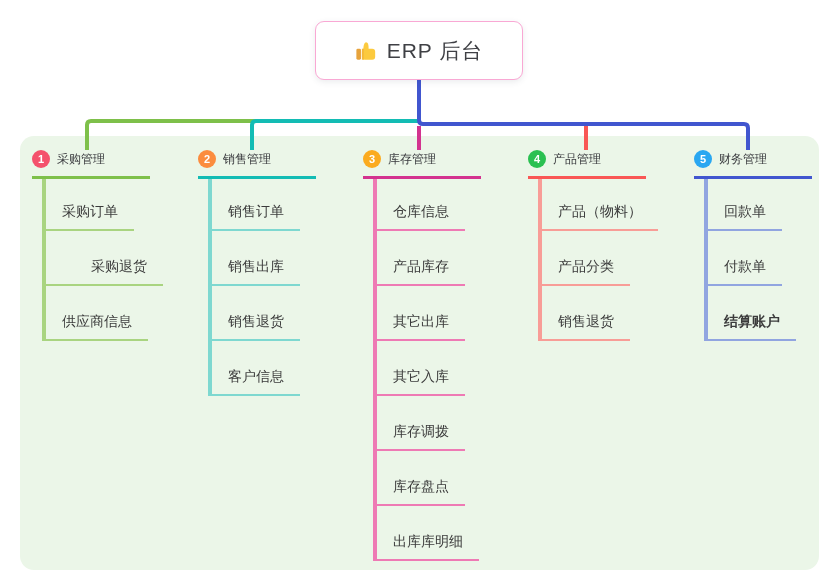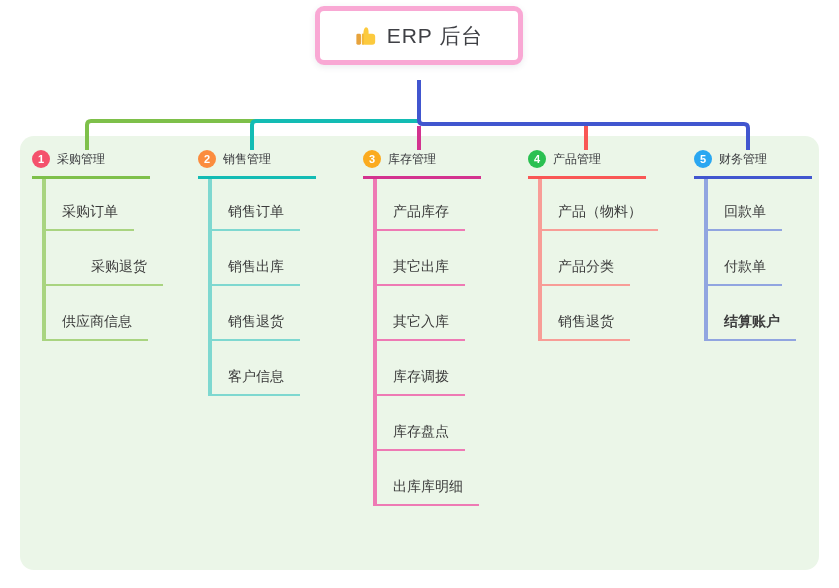--- a/index.html
+++ b/index.html
@@ -14,23 +14,23 @@
 
   
   #panel {
     position: absolute; left: 20px; top: 136px;
     width: 799px; height: 434px;
     background: #ebf6e8; border-radius: 14px;
   }
 
   
   #root-card {
-    position: absolute; left: 315px; top: 6px;
+    position: absolute; left: 315px; top: 21px;
     width: 208px; height: 59px;
-    background: #ffffff; border: 5px solid #f9a8d4; border-radius: 9px;
+    background: #ffffff; border: 1px solid #f9a8d4; border-radius: 9px;
     box-shadow: 0 2px 6px rgba(60,70,90,0.10);
     display: flex; align-items: center; justify-content: center; gap: 10px;
     z-index: 3;
   }
   #root-card .root-title { font-size: 21px; color: #3f4045; letter-spacing: 1px; }
   #root-card svg { display: block; }
 
   
   #connectors { position: absolute; left: 0; top: 0; z-index: 2; pointer-events: none; }
 
@@ -117,20 +117,21 @@
         <li class="child" style="border-bottom-color: rgb(126, 216, 208);">客户信息</li>
       </ul>
     </div>
 
     <div class="branch" style="left: 363px;">
       <div class="branch-heading" style="border-bottom-color: rgb(211, 51, 143);">
         <span class="badge" style="background: rgb(251, 171, 31);">3</span>
         <span class="branch-label">库存管理</span>
       </div>
       <ul class="children" style="border-left-color: rgb(238, 122, 180);">
+        <li class="child" style="border-bottom-color: rgb(238, 122, 180);">仓库信息</li>
         <li class="child" style="border-bottom-color: rgb(238, 122, 180);">产品库存</li>
         <li class="child" style="border-bottom-color: rgb(238, 122, 180);">其它出库</li>
         <li class="child" style="border-bottom-color: rgb(238, 122, 180);">其它入库</li>
         <li class="child" style="border-bottom-color: rgb(238, 122, 180);">库存调拨</li>
         <li class="child" style="border-bottom-color: rgb(238, 122, 180);">库存盘点</li>
         <li class="child" style="border-bottom-color: rgb(238, 122, 180);">出库库明细</li>
       </ul>
     </div>
 
     <div class="branch" style="left: 528px;">

